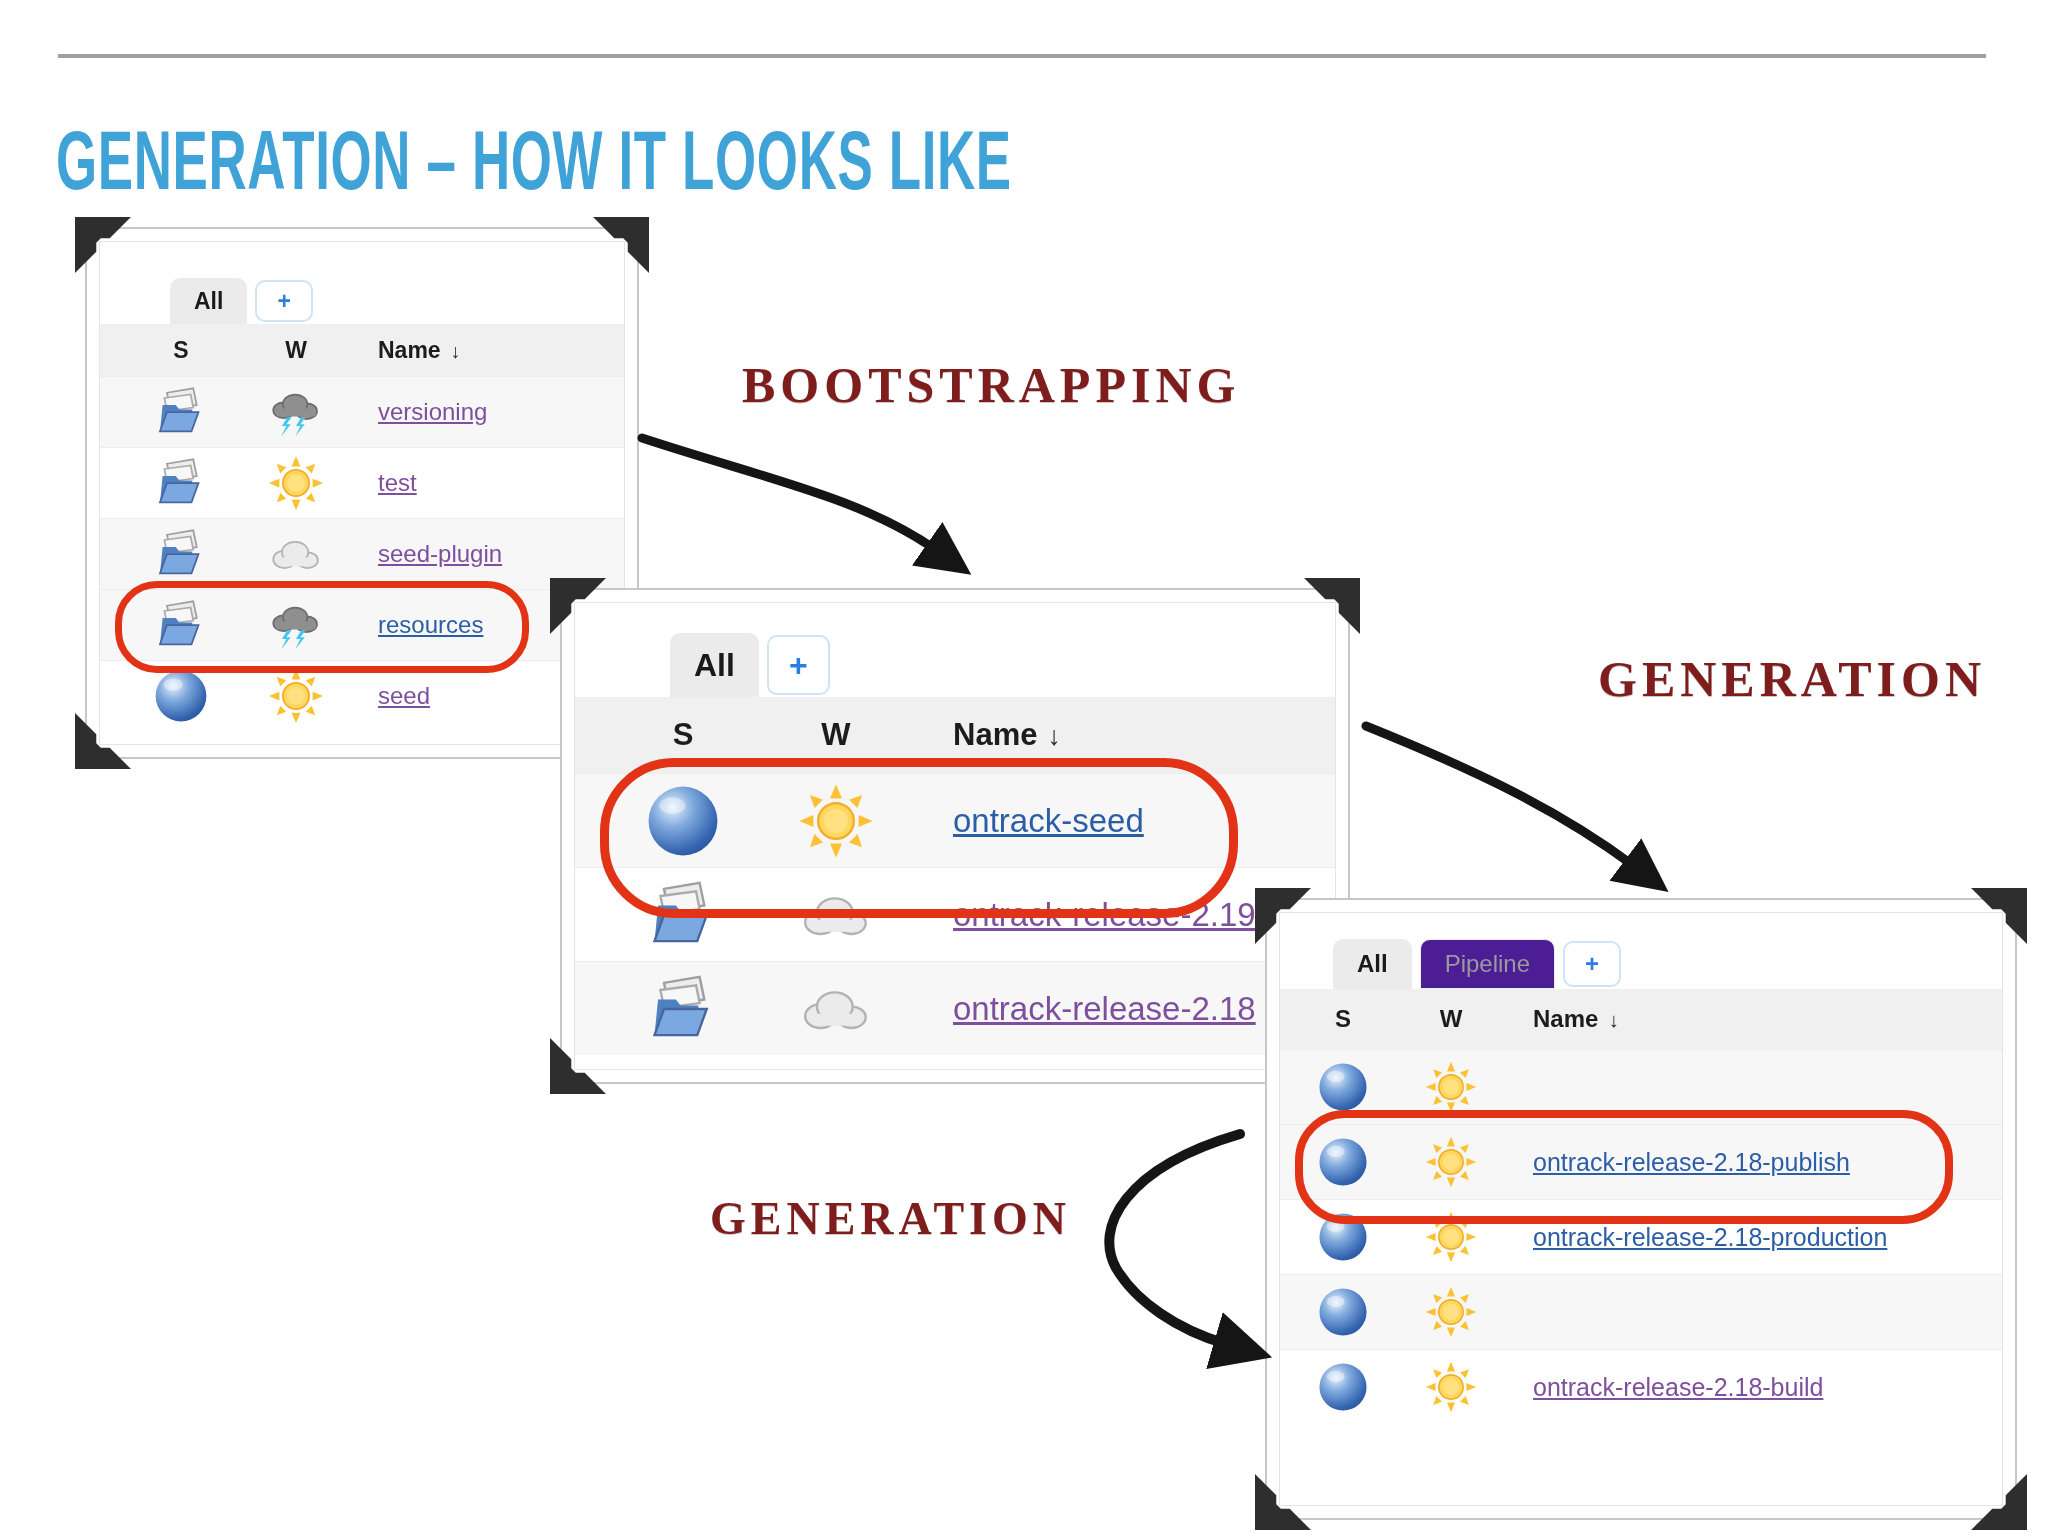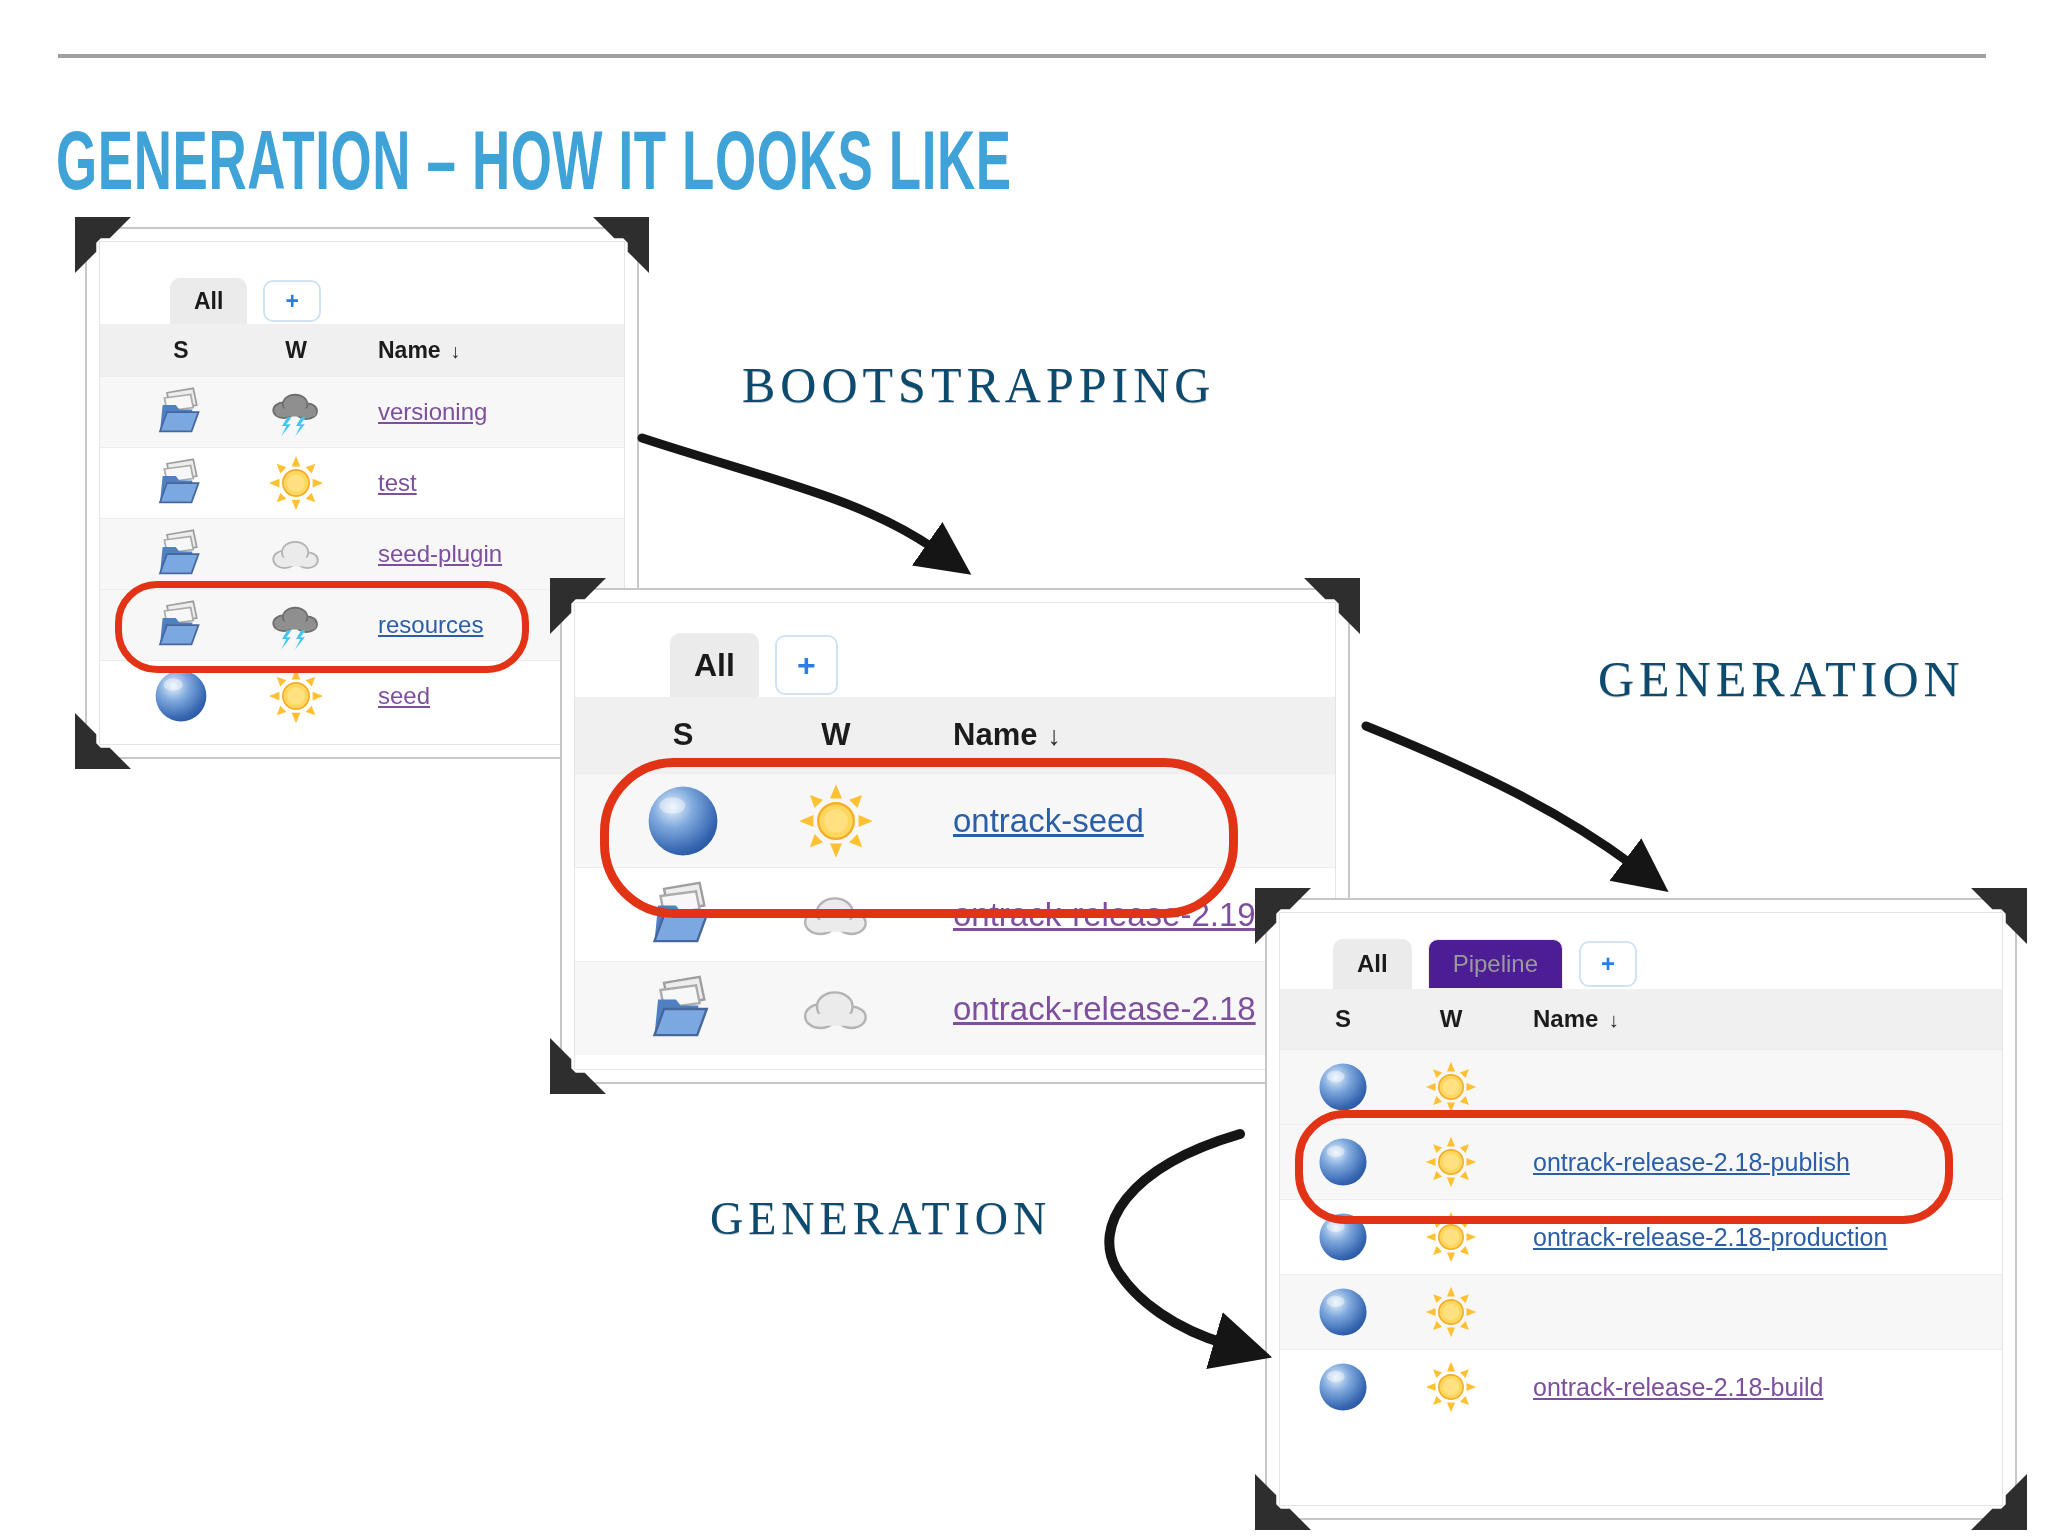--- a/index.html
+++ b/index.html
@@ -8,21 +8,21 @@
     font-family:"Liberation Sans",sans-serif;overflow:hidden;
   }
   
   .topline{position:absolute;left:58px;top:54px;width:1928px;height:4px;background:#9f9f9f;}
   .slide-title{
     position:absolute;left:56px;top:56px;font-size:84px;font-weight:bold;color:#3fa3d7;
     transform:scaleX(0.63);transform-origin:0 0;white-space:nowrap;letter-spacing:1px;
   }
   
   .stencil{
-    position:absolute;font-family:"Liberation Serif",serif;font-weight:normal;color:#0c4a6e;
+    position:absolute;font-family:"Liberation Serif",serif;font-weight:bold;color:#7f1d1d;
     letter-spacing:5px;text-shadow:0 1px 0 #c9c9c9;white-space:nowrap;
   }
   #lbl-boot{left:742px;top:356px;font-size:50px;}
   #lbl-gen-r{left:1598px;top:650px;font-size:50px;}
   #lbl-gen-b{left:710px;top:1192px;font-size:46px;}
   
   .arrows{position:absolute;left:0;top:0;width:2048px;height:1536px;pointer-events:none;z-index:3;}
   .arr{fill:none;stroke:#151515;stroke-linecap:round;}
   
   .board{position:absolute;background:#fff;border:2px solid #c7c7c7;z-index:2;}
@@ -33,21 +33,21 @@
   }
   .corner{
     position:absolute;width:56px;height:56px;background:#2e2e2e;z-index:6;
     clip-path:polygon(0 0,100% 0,62% 38%,46% 38%,38% 46%,38% 62%,0 100%);
   }
   .corner.tl{left:-12px;top:-12px;}
   .corner.tr{right:-12px;top:-12px;transform:scaleX(-1);}
   .corner.bl{left:-12px;bottom:-12px;transform:scaleY(-1);}
   .corner.br{right:-12px;bottom:-12px;transform:scale(-1,-1);}
   
-  .tabs{display:flex;align-items:flex-end;gap:16px;height:var(--tabsh);padding-left:var(--tabind);}
+  .tabs{display:flex;align-items:flex-end;gap:8px;height:var(--tabsh);padding-left:var(--tabind);}
   .tab{
     display:flex;align-items:center;justify-content:center;
     font-size:var(--tabfs);font-weight:bold;color:#1a1a1a;
     background:#ebebeb;border-radius:10px 10px 0 0;
     height:100%;padding:0 24px;box-sizing:border-box;
   }
   .tab.plain{background:#4c1d95;border:1px solid #ededed;color:#9a9a9a;font-weight:normal;}
   .tab.add{
     background:#fff;border:2px solid #cfe3f5;border-radius:10px;color:#2a7de1;
     height:calc(100% - 4px);margin-bottom:2px;padding:0 20px;

